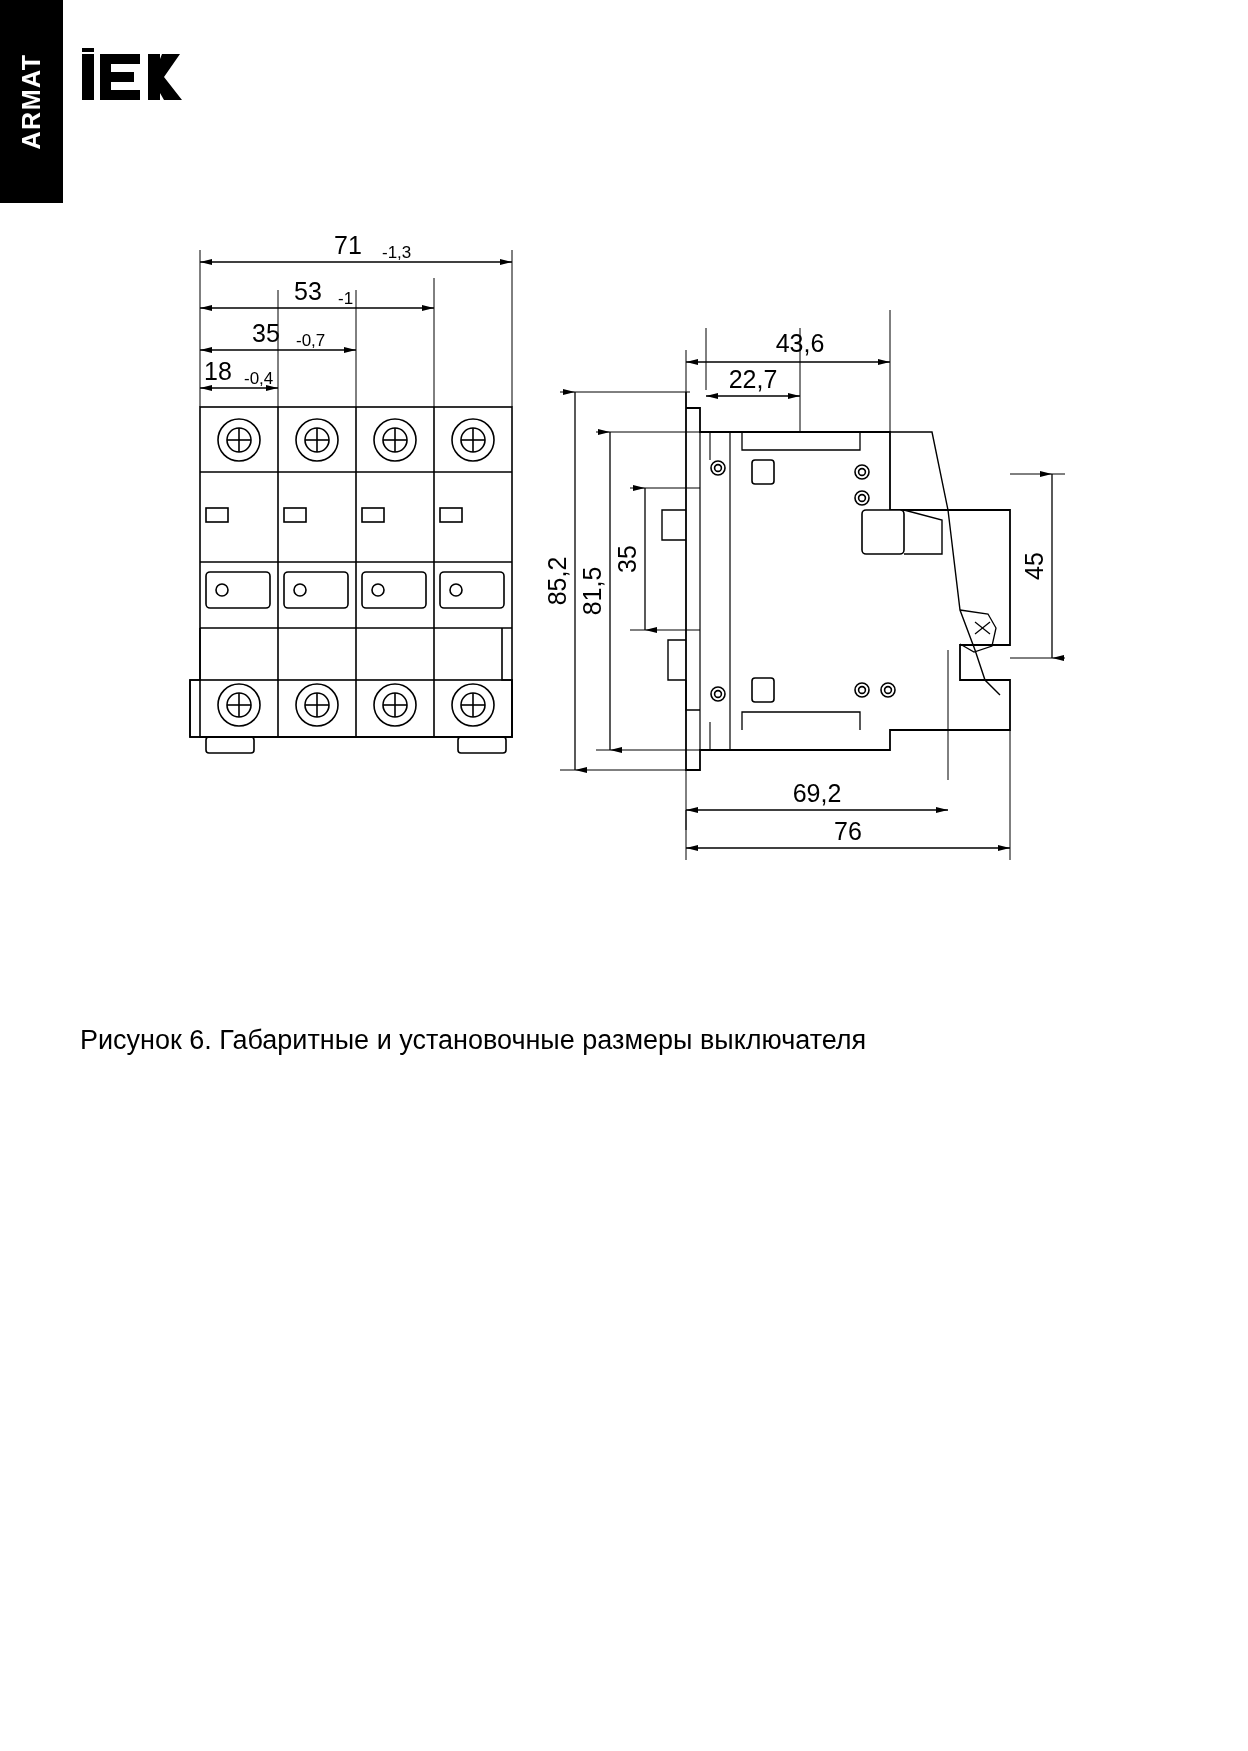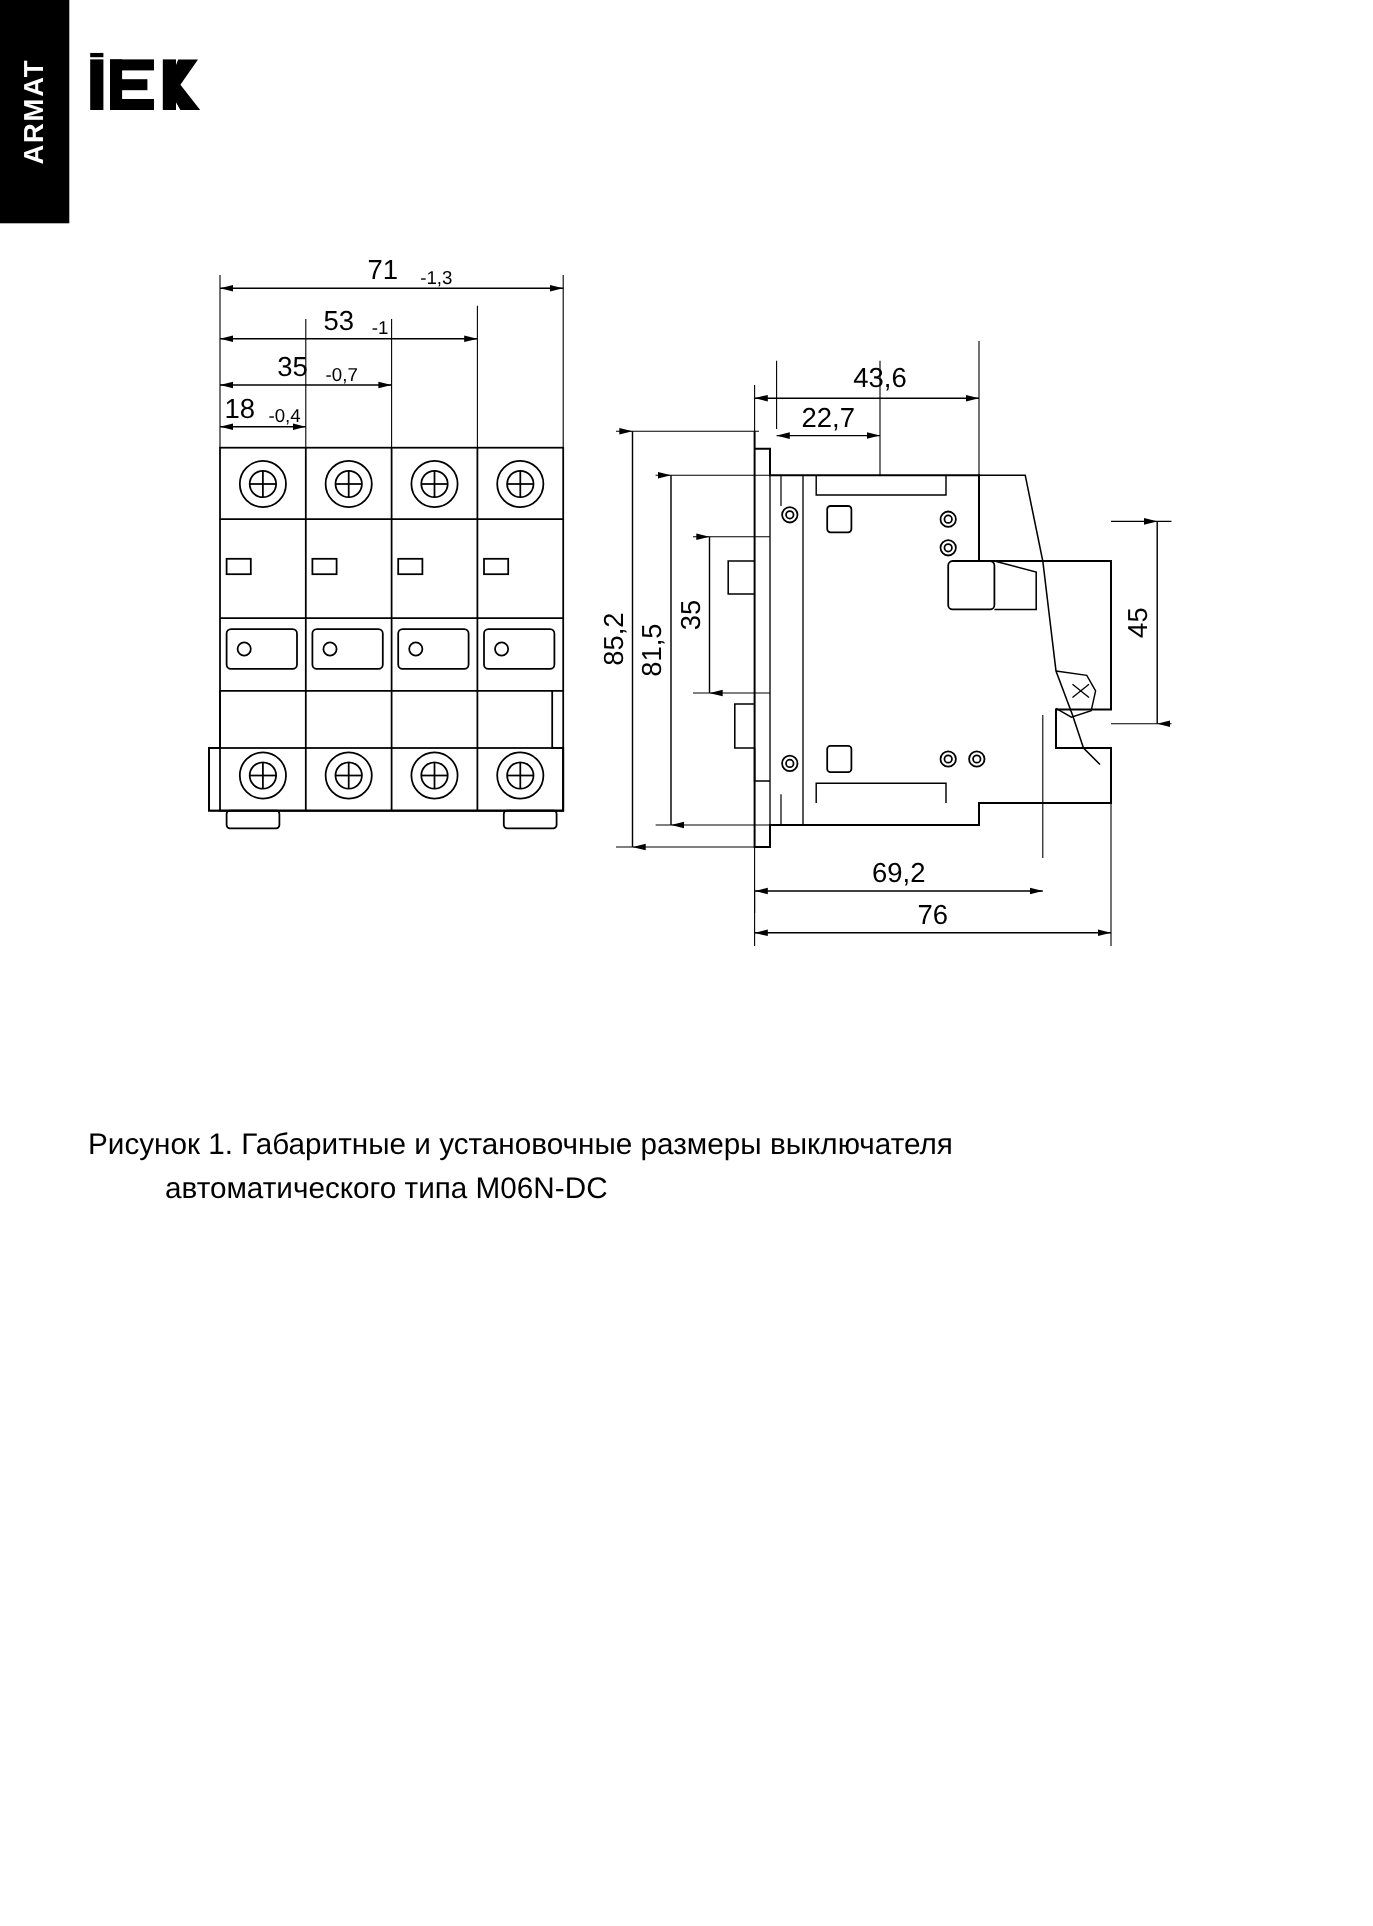--- a/index.html
+++ b/index.html
@@ -331,15 +331,14 @@
 
     <text x="0" y="0" font-size="25" transform="translate(566,371) rotate(-90)">85,2</text>
     <text x="0" y="0" font-size="25" transform="translate(601,381) rotate(-90)">81,5</text>
     <text x="0" y="0" font-size="25" transform="translate(636,349) rotate(-90)">35</text>
     <text x="0" y="0" font-size="25" transform="translate(1043,356) rotate(-90)">45</text>
   </g>
 </svg>
 </div>
 
 <div id="caption">
-  <span>Рисунок 1. Габаритные и установочные размеры выключателя</span>
-  <span class="line2">автоматического типа M06N-DC</span>
+  <span>Рисунок 6. Габаритные и установочные размеры выключателя</span>
 </div>
 
 </body></html>

